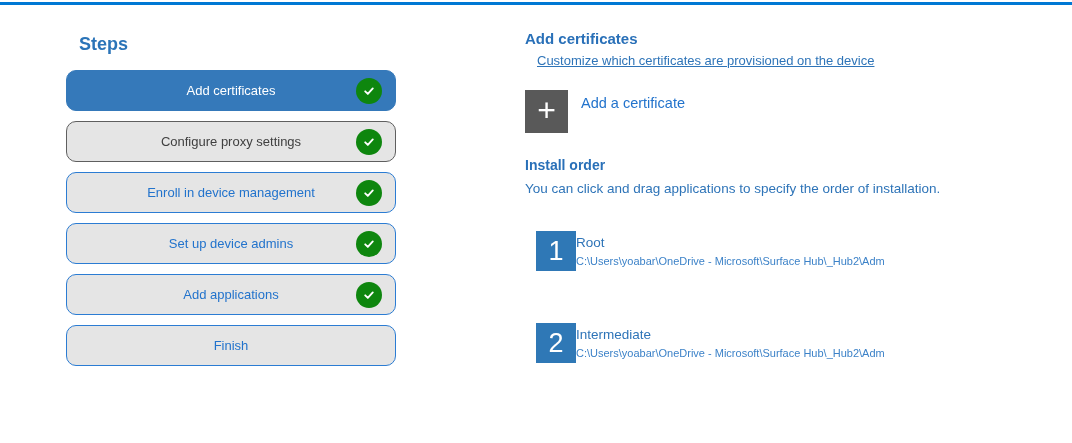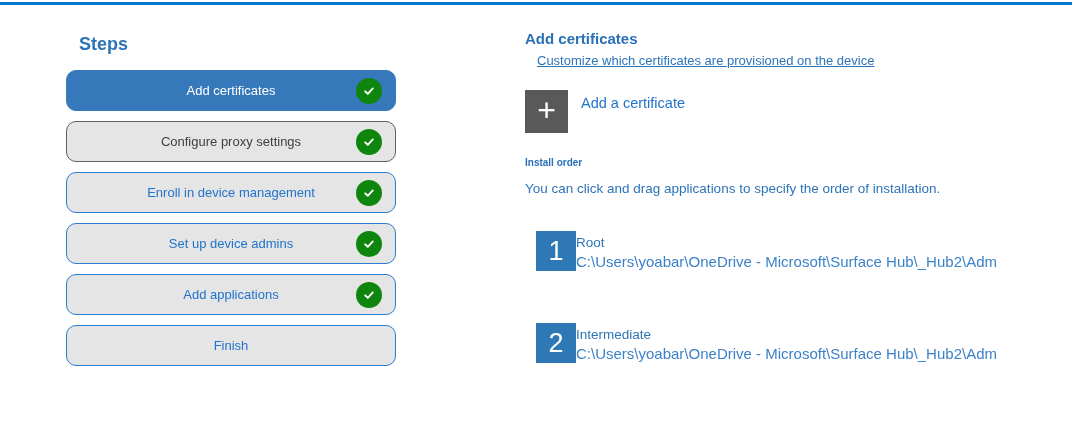--- a/index.html
+++ b/index.html
@@ -95,21 +95,21 @@
     font-size: 32px; font-weight: 300; line-height: 1;
     padding-bottom: 3px;
   }
   .add-label {
     margin-left: 13px; margin-top: 5px;
     font-size: 14.5px;
     color: var(--outline-text);
   }
   .install-title {
     position: absolute; top: 157px; left: 0;
-    margin: 0; font-size: 10px; font-weight: bold;
+    margin: 0; font-size: 14px; font-weight: bold;
     color: var(--heading-blue);
   }
   .install-desc {
     position: absolute; top: 181px; left: 0;
     margin: 0; font-size: 13.5px;
     color: var(--body-blue);
     white-space: nowrap;
   }
   .install-item {
     position: absolute; left: 11px;
@@ -125,21 +125,21 @@
     display: flex; align-items: center; justify-content: center;
     font-size: 27px; font-weight: 300; line-height: 1;
     flex: 0 0 auto;
   }
   .item-text { padding-top: 2px; }
   .item-name {
     font-size: 13.5px; line-height: 19px;
     color: var(--body-blue);
   }
   .item-path {
-    font-size: 15px; line-height: 19px;
+    font-size: 11px; line-height: 19px;
     color: var(--path-blue);
     white-space: nowrap;
   }
 </style>
 </head>
 <body>
 
 <div class="top-accent"></div>
 
 <div class="steps-panel">

